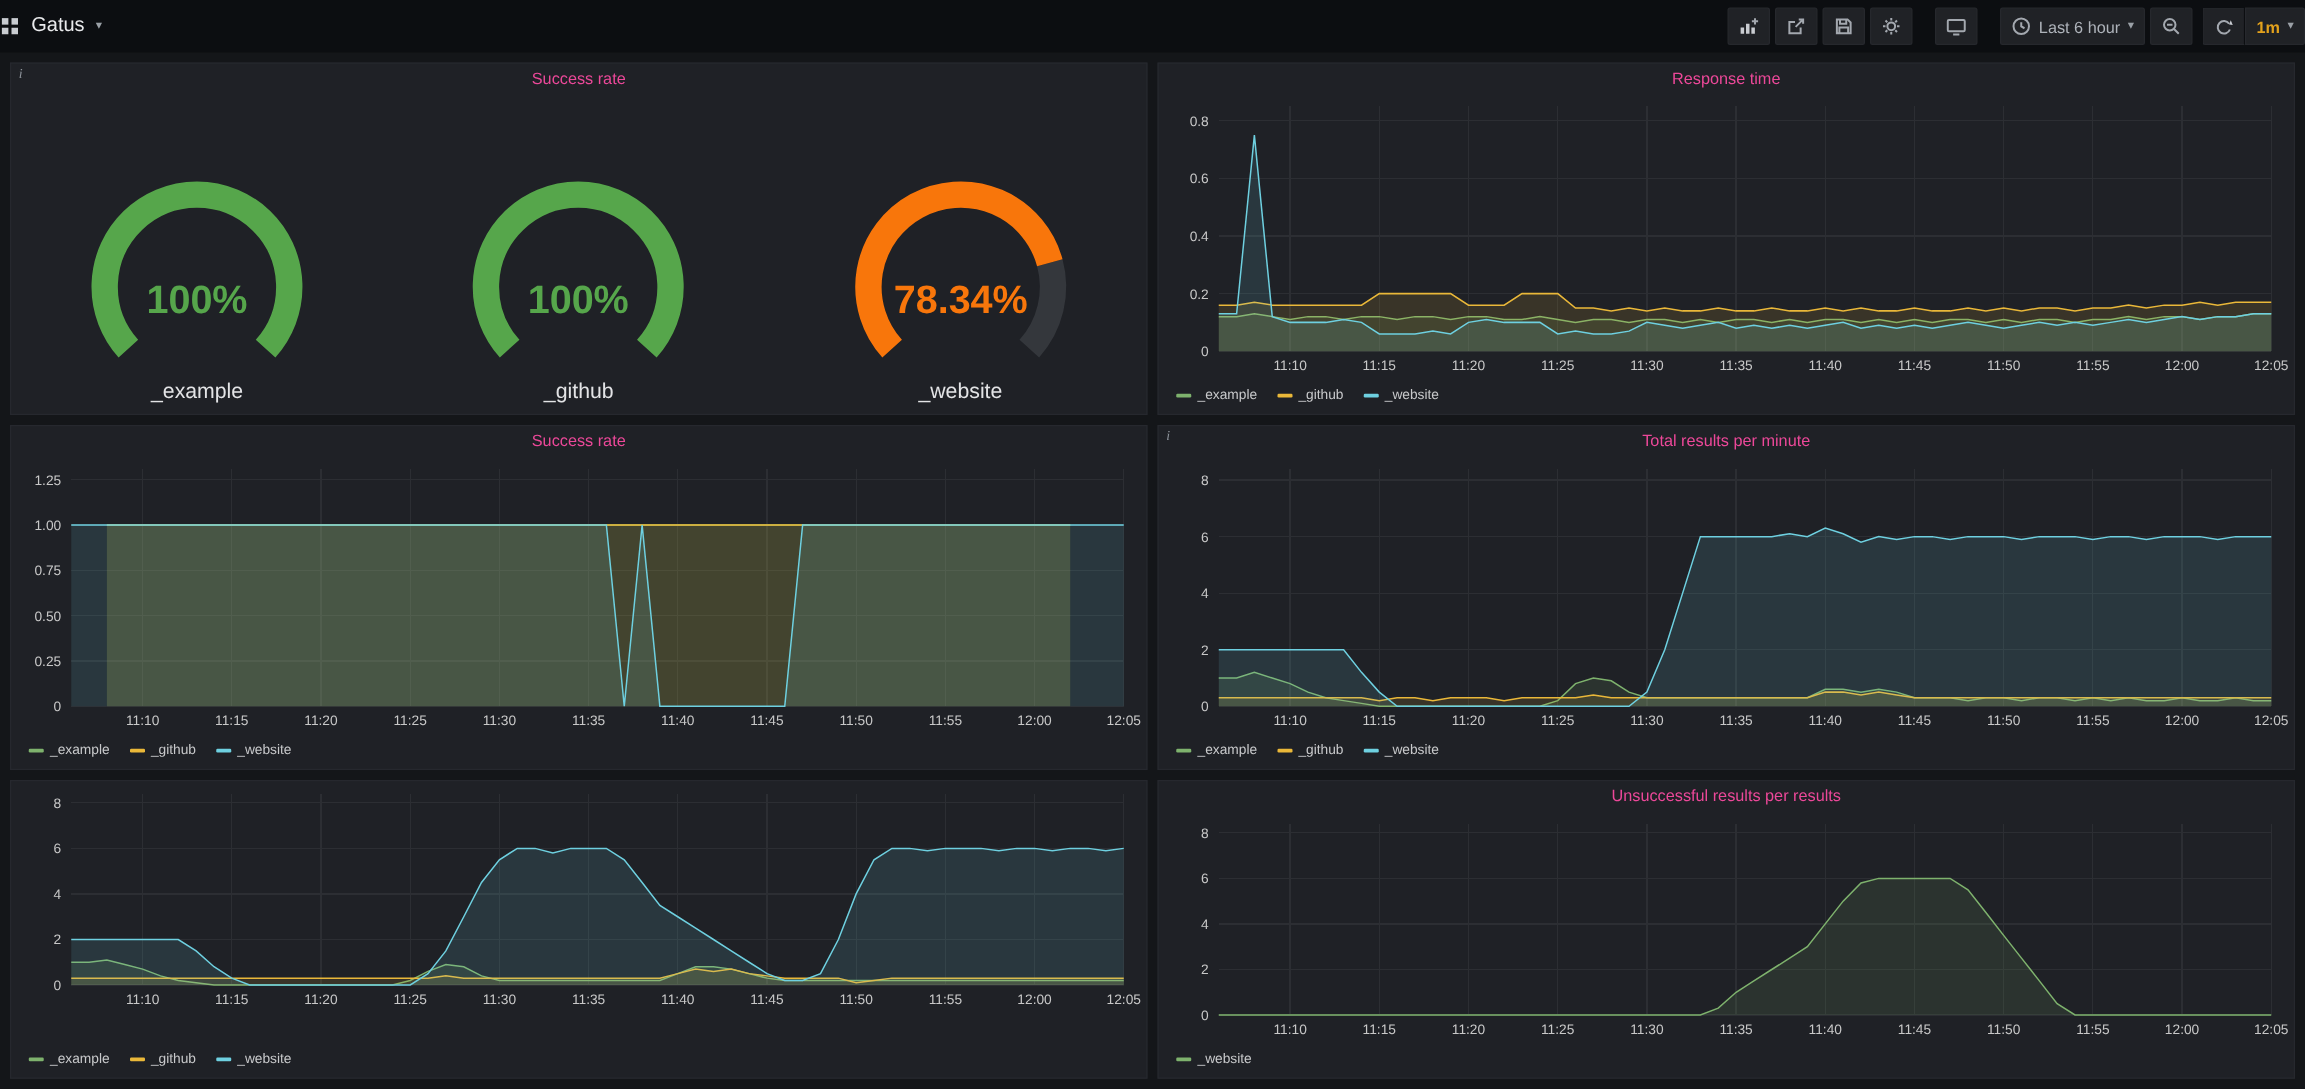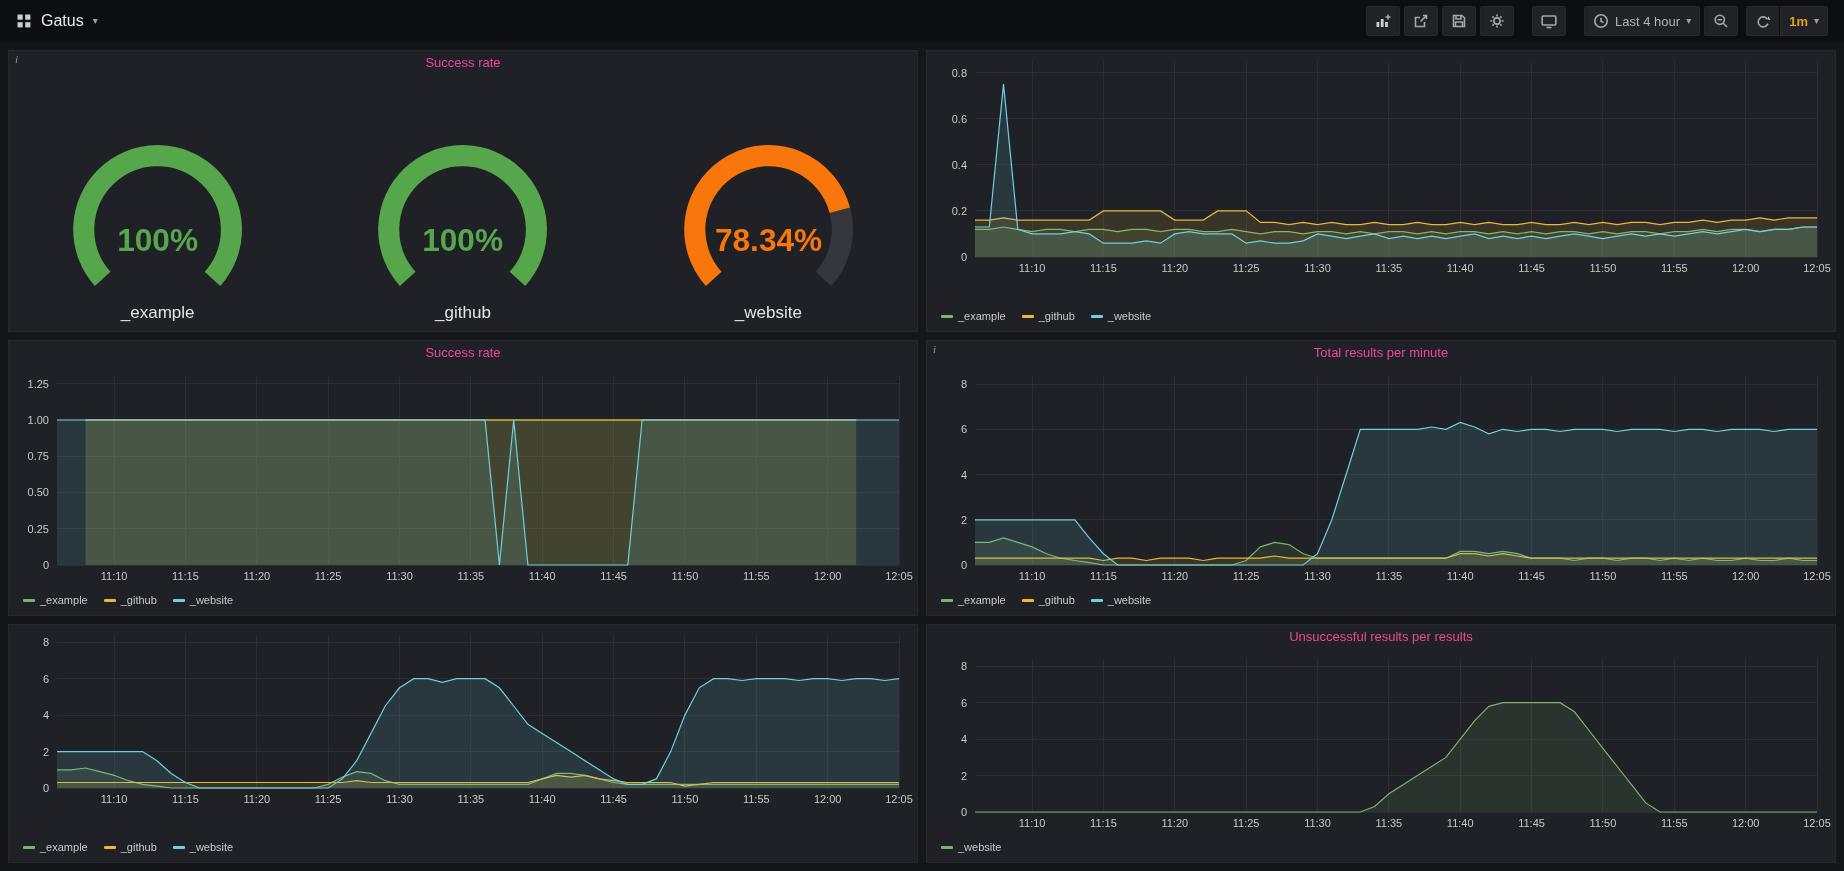--- a/index.html
+++ b/index.html
@@ -1,18 +1,18 @@
 <!DOCTYPE html>
 <html><head>
 <meta charset="utf-8">
 <style>
   html,body{margin:0;padding:0;background:#141619;width:1844px;height:871px;overflow:hidden;
     font-family:"Liberation Sans","DejaVu Sans",sans-serif;color:#d8d9da;}
   
-  .navbar{height:42px;background:#0c0e11;display:flex;align-items:center;justify-content:space-between;padding:0 16px;box-sizing:border-box;}
+  .navbar{height:42px;background:#0c0e11;display:flex;align-items:center;justify-content:space-between;padding:0 0;box-sizing:border-box;}
   .nav-left{display:flex;align-items:center;gap:9px;}
   .dash-title{font-size:16px;color:#e9eaec;font-weight:500;cursor:pointer;}
   .caret{font-size:10px;color:#9aa0a6;line-height:1;}
   .nav-right{display:flex;align-items:center;gap:4px;}
   .nav-btn{background:#202226;border:1px solid #26282d;border-radius:2px;height:30px;min-width:34px;
     display:inline-flex;align-items:center;justify-content:center;gap:6px;color:#aeb3ba;font-size:13px;
     padding:0 8px;cursor:pointer;font-family:inherit;}
   .nav-gap{width:10px;}
   .refresh-group{display:flex;align-items:stretch;margin-left:4px;border-radius:13px;}
   .refresh-group .nav-btn{border-radius:0;}
@@ -90,21 +90,21 @@
         <rect x="1.2" y="3" width="13.6" height="9" rx="1"></rect>
         <path d="M5.5 14.5 h5"></path>
       </svg>
     </button>
     <div class="nav-gap"></div>
     <button class="nav-btn">
       <svg class="ic" width="16" height="16" viewBox="0 0 16 16">
         <circle cx="8" cy="8" r="6.2"></circle>
         <path d="M8 4.8 V8.2 L10.6 9.6"></path>
       </svg>
-      <span>Last 4 hour</span>
+      <span>Last 6 hour</span>
       <span class="caret">▾</span>
     </button>
     <button class="nav-btn">
       <svg class="ic" width="16" height="16" viewBox="0 0 16 16">
         <circle cx="6.8" cy="6.8" r="4.6"></circle>
         <path d="M10.2 10.2 L14 14 M4.6 6.8 H9"></path>
       </svg>
     </button>
     <div class="refresh-group">
       <button class="nav-btn">
@@ -146,20 +146,21 @@
             <path d="M 187.56 63.67 A 70 70 0 0 1 172.02 128.84" stroke="#34373c" stroke-width="20" fill="none"></path>
             <path d="M 67.98 128.84 A 70 70 0 1 1 187.56 63.67" stroke="#F8760B" stroke-width="20" fill="none"></path>
             <text x="120" y="102" text-anchor="middle" fill="#F8760B" font-size="30" font-weight="bold">78.34%</text>
           </svg>
           <div class="gauge-label">_website</div>
         </div>
       </div>
   </div>
 
   <div class="panel">
+    <div class="panel-title">Response time</div>
     <div class="chart-holder">
         <svg width="908" height="230">
           <line x1="105.08474576271186" y1="10" x2="105.08474576271186" y2="206" stroke="#2c2e33" shape-rendering="crispEdges"></line>
           <text x="105.08474576271186" y="221" text-anchor="middle" fill="#c8c8c8" font-size="11">11:10</text>
           <line x1="176.4406779661017" y1="10" x2="176.4406779661017" y2="206" stroke="#2c2e33" shape-rendering="crispEdges"></line>
           <text x="176.4406779661017" y="221" text-anchor="middle" fill="#c8c8c8" font-size="11">11:15</text>
           <line x1="247.79661016949154" y1="10" x2="247.79661016949154" y2="206" stroke="#2c2e33" shape-rendering="crispEdges"></line>
           <text x="247.79661016949154" y="221" text-anchor="middle" fill="#c8c8c8" font-size="11">11:20</text>
           <line x1="319.1525423728813" y1="10" x2="319.1525423728813" y2="206" stroke="#2c2e33" shape-rendering="crispEdges"></line>
           <text x="319.1525423728813" y="221" text-anchor="middle" fill="#c8c8c8" font-size="11">11:25</text>

